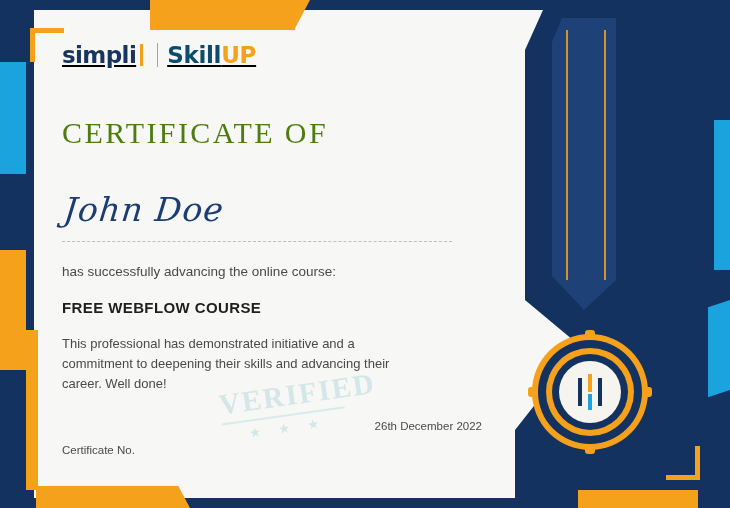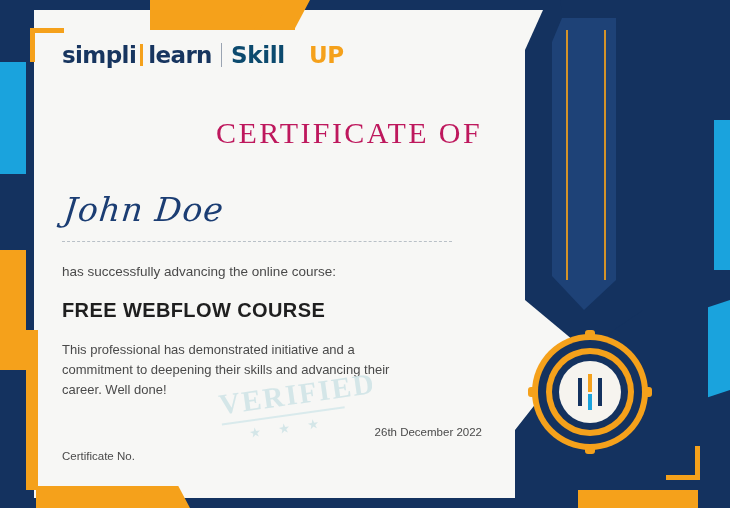--- a/index.html
+++ b/index.html
@@ -171,20 +171,21 @@
     top: 40px;
     width: 420px;
   }
 
   
   .logo-row {
     display: flex;
     align-items: center;
     height: 30px;
     margin-bottom: 46px;
+    text-decoration: underline;
   }
   .logo-simpli {
     font-family: "DejaVu Sans", sans-serif;
     font-size: 23px;
     font-weight: bold;
     color: #17355f;
     letter-spacing: -0.6px;
   }
   .logo-bar {
     display: inline-block;
@@ -202,31 +203,29 @@
   }
   .logo-skill {
     font-family: "DejaVu Sans", sans-serif;
     font-size: 23px;
     font-weight: bold;
     color: #0c4a6e;
     letter-spacing: -0.3px;
   }
   .logo-up {
     color: #f5a11b;
-    padding-left: 24px;
   }
 
   .title-1 {
     font-family: "Liberation Serif", serif;
     font-size: 30px;
     letter-spacing: 2.4px;
-    color: #be185d;
+    color: #4d7c0f;
     margin: 0 0 2px 0;
     font-weight: normal;
-    text-align: right;
   }
   .title-2 {
     font-family: "Liberation Serif", serif;
     font-size: 46px;
     letter-spacing: 1.2px;
     color: #3a3a3a;
     margin: 0;
     font-weight: normal;
   }
 
@@ -245,21 +244,21 @@
     width: 390px;
     border-bottom: 1px dashed #b9c0c7;
   }
 
   .subline {
     font-size: 13.5px;
     color: #4a4a4a;
     margin-top: 22px;
   }
   .course {
-    font-size: 20px;
+    font-size: 15px;
     font-weight: bold;
     color: #1f1f1f;
     letter-spacing: 0.4px;
     margin-top: 20px;
   }
   .body-text {
     font-size: 13px;
     color: #4a4a4a;
     line-height: 1.55;
     margin-top: 18px;
@@ -371,21 +370,20 @@
   <div class="corner corner-br">
     <span class="h"></span>
       <span class="v"></span>
   </div>
 
   <div class="content">
 
     <div class="logo-row">
       <span class="logo-simpli">simpli</span>
       <span class="logo-bar"></span>
-      <span class="logo-simpli">learn</span>
       <span class="logo-divider"></span>
       <span class="logo-skill">Skill</span>
         <span class="logo-skill logo-up">UP</span>
     </div>
 
     <h1 class="title-1">CERTIFICATE OF</h1>
 
     <div class="recipient">John Doe</div>
     <div class="recipient-rule"></div>
 

